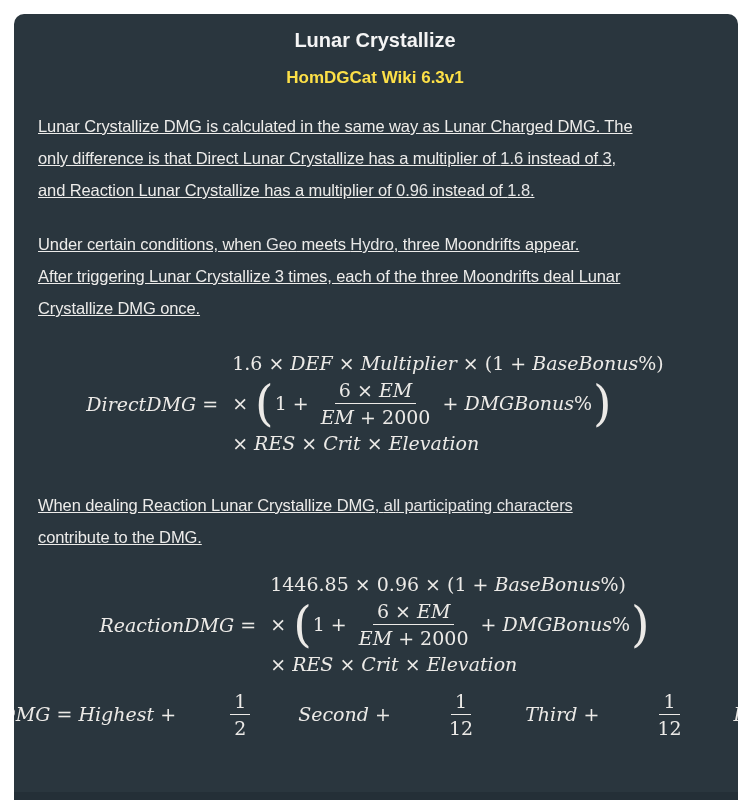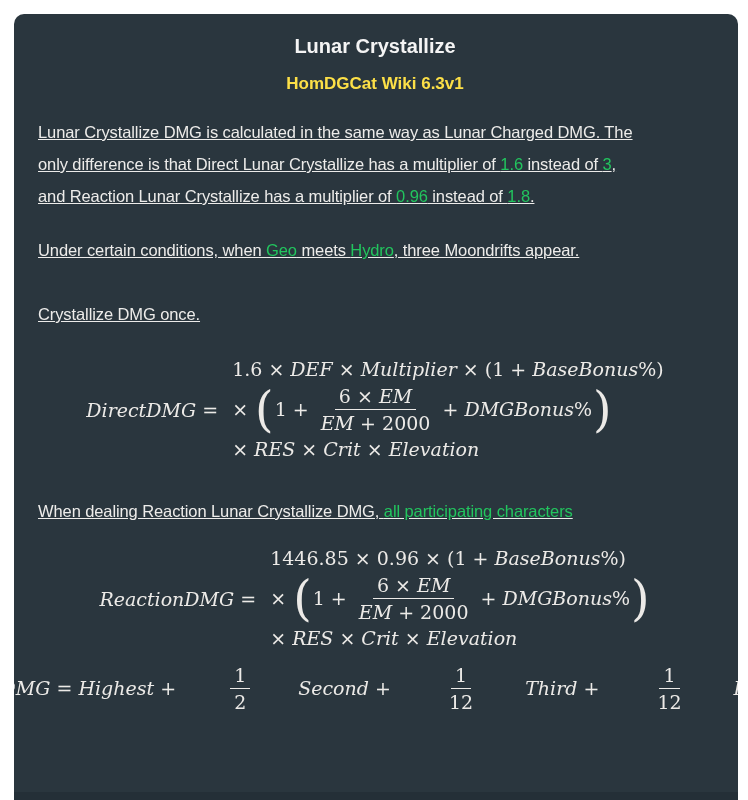--- a/index.html
+++ b/index.html
@@ -9,41 +9,41 @@
     font-family:"Liberation Sans", sans-serif;
     overflow:hidden;
   }
   .card {
     position:relative;
     margin:14px 10px 0 14px;
     width:724px;
     height:786px;
     background:#2a363e;
     border-radius:10px 10px 0 0;
-    padding:18px 26px 0 24px;
+    padding:12px 26px 0 24px;
     color:#edecea;
     overflow:hidden;
   }
   .title {
     font-size:20px; line-height:28px; font-weight:bold;
     text-align:center; color:#f4f4f4;
   }
   .subtitle {
     margin-top:12px; font-size:17px; line-height:24px; font-weight:bold;
     text-align:center; color:#fde047; cursor:pointer;
   }
   .para {
     margin-top:20px;
     font-size:16.5px; line-height:32px; letter-spacing:-0.1px;
     color:#edecea;
     text-decoration:underline;
   }
   .para2 { margin-top:22px; }
   .para3 { margin-top:32px; }
-  .seg-gold { color:#22c55e; }
+  .seg-gold { color:#e5e5e5; }
   .seg-rm { font-style:normal; }
 
   .math {
     font-family:"DejaVu Serif", serif;
     font-style:italic;
     color:#eceae7;
     font-size:19px;
   }
   .math span { white-space:pre; }
   .math-block { display:flex; justify-content:center; align-items:center; }
@@ -73,21 +73,21 @@
 <body>
 
 <div class="card">
 
   <div class="title">Lunar Crystallize</div>
 
   <div class="subtitle">HomDGCat Wiki 6.3v1</div>
 
   <p class="para"><span>Lunar Crystallize DMG is calculated in the same way as Lunar Charged DMG. The</span><br><span>only difference is that Direct Lunar Crystallize has a multiplier of </span><span class="seg-gold">1.6</span><span> instead of </span><span class="seg-gold">3</span><span>,</span><br><span>and Reaction Lunar Crystallize has a multiplier of </span><span class="seg-gold">0.96</span><span> instead of </span><span class="seg-gold">1.8</span><span>.</span></p>
 
-  <p class="para para2"><span>Under certain conditions, when </span><span class="seg-gold">Geo</span><span> meets </span><span class="seg-gold">Hydro</span><span>, three Moondrifts appear.</span><br><br><span>Crystallize DMG once.</span></p>
+  <p class="para para2"><span>Under certain conditions, when </span><span class="seg-gold">Geo</span><span> meets </span><span class="seg-gold">Hydro</span><span>, three Moondrifts appear.</span><br><span>After triggering Lunar Crystallize 3 times, each of the three Moondrifts deal Lunar</span><br><span>Crystallize DMG once.</span></p>
 
   <div class="math math-block f1">
     <span class="lhs"><span>DirectDMG</span><span class="seg-rm"> = </span></span>
     <div class="rhs">
       <div class="mline">
           <span class="seg-rm">1.6 × </span>
           <span>DEF</span>
           <span class="seg-rm"> × </span>
           <span>Multiplier</span>
           <span class="seg-rm"> × (1 + </span>
@@ -109,21 +109,21 @@
           <span class="seg-rm">× </span>
           <span>RES</span>
           <span class="seg-rm"> × </span>
           <span>Crit</span>
           <span class="seg-rm"> × </span>
           <span>Elevation</span>
         </div>
     </div>
   </div>
 
-  <p class="para para3"><span>When dealing Reaction Lunar Crystallize DMG, </span><span class="seg-gold">all participating characters</span><br></p>
+  <p class="para para3"><span>When dealing Reaction Lunar Crystallize DMG, </span><span class="seg-gold">all participating characters</span><br><span>contribute to the DMG.</span></p>
 
   <div class="math math-block f2">
     <span class="lhs"><span>ReactionDMG</span><span class="seg-rm"> = </span></span>
     <div class="rhs">
       <div class="mline">
           <span class="seg-rm">1446.85 × 0.96 × (1 + </span>
           <span>BaseBonus</span>
           <span class="seg-rm">%)</span>
         </div>
       <div class="mline">

